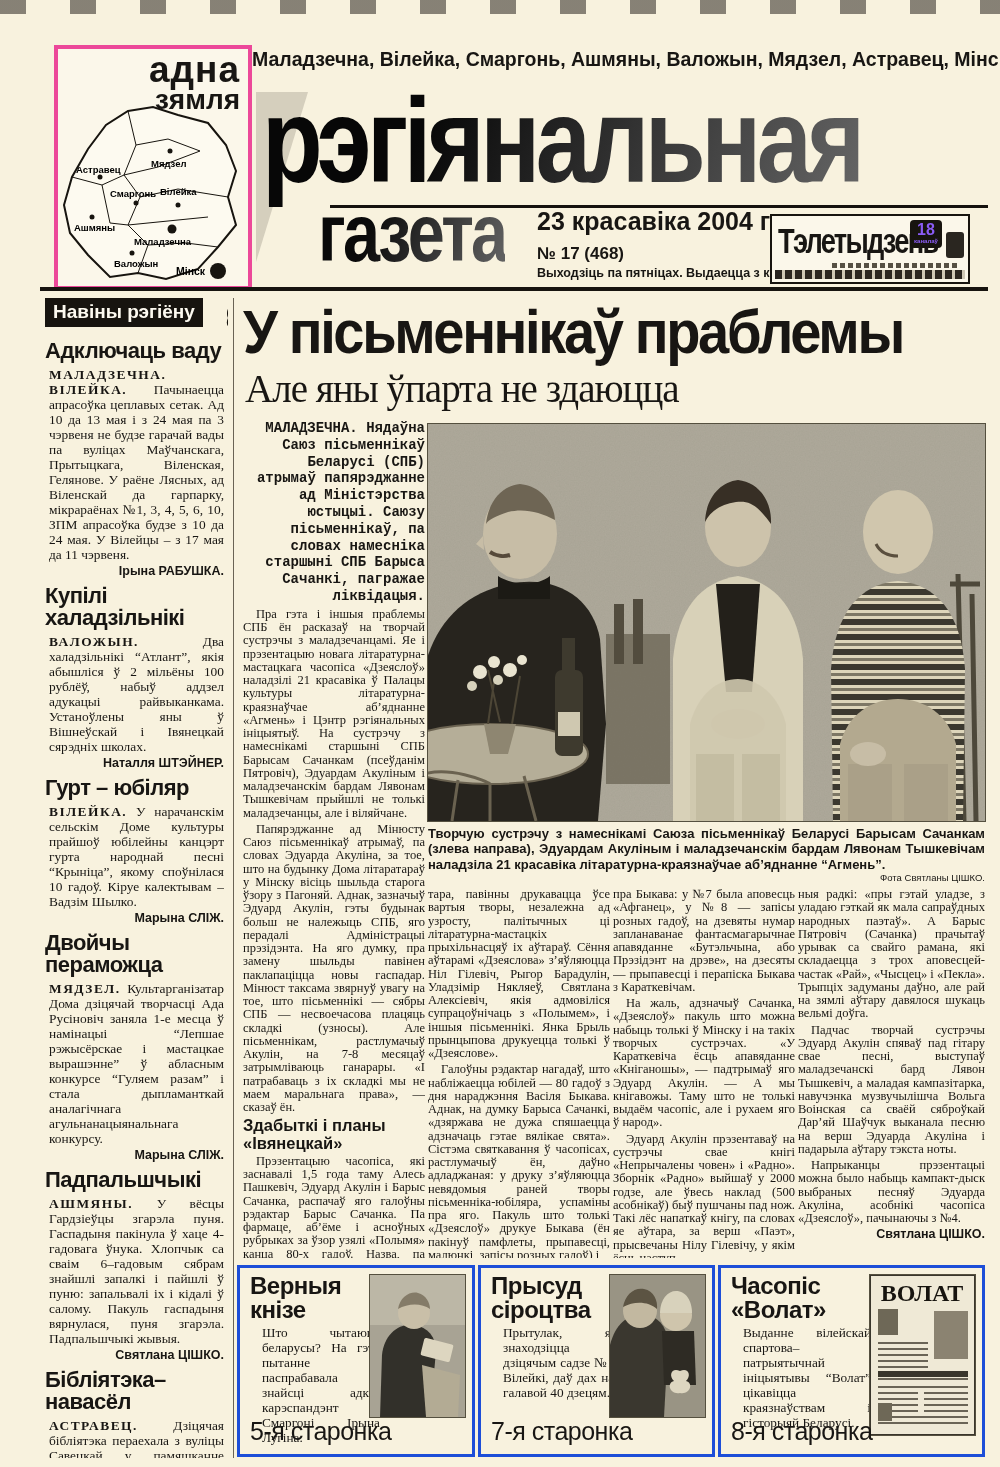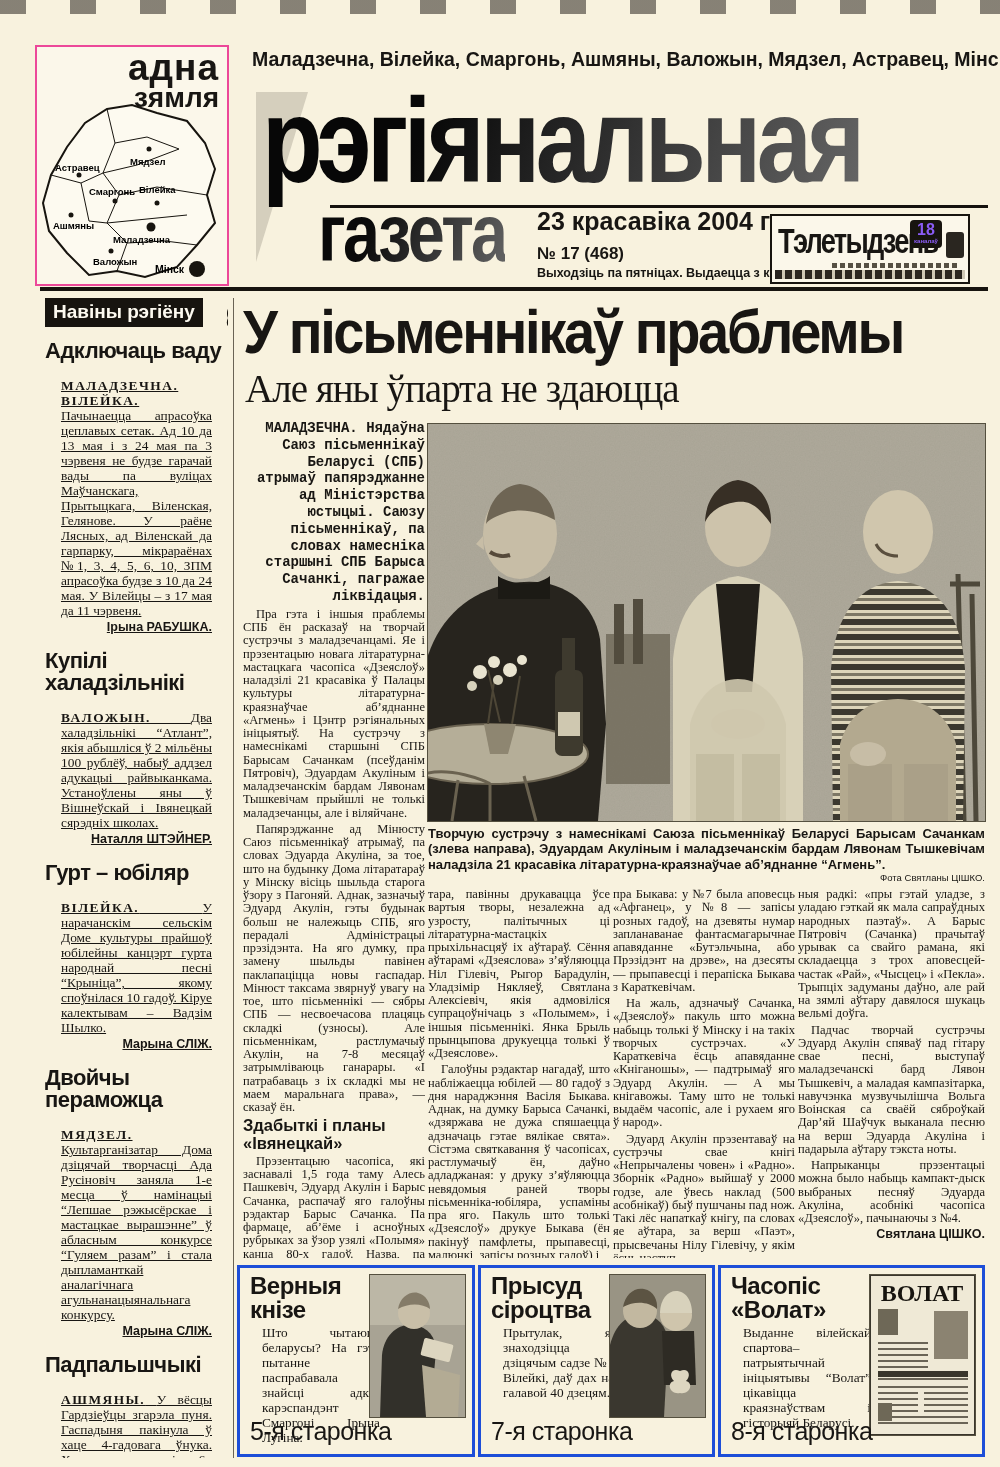--- a/index.html
+++ b/index.html
@@ -7,22 +7,22 @@
     width:1000px;height:1467px;position:relative;
     background:#f8f2de;
     font-family:"Liberation Serif",serif;color:#181613;
     overflow:hidden;
   }
   .abs{position:absolute;}
   
   .top-artifacts{left:0;top:0;width:1000px;height:14px;
     background:repeating-linear-gradient(90deg,#2a2520 0 26px,transparent 26px 70px);
     opacity:.55;}
-  .map-box{left:35px;top:45px;width:190px;height:237px;background:#fbf7ea;
-    border:2px solid #ec4899;}
+  .map-box{left:54px;top:45px;width:190px;height:237px;background:#fbf7ea;
+    border:4px solid #ec4899;}
   .map-title{position:absolute;right:8px;top:4px;text-align:right;
     font-family:"Liberation Sans",sans-serif;font-weight:bold;line-height:.92;}
   .map-title .l1{font-size:37px;letter-spacing:1px;}
   .map-title .l2{font-size:28px;display:block;}
   .regions-line{left:252px;top:48px;width:742px;
     font-family:"Liberation Sans",sans-serif;font-weight:bold;font-size:19.5px;
     text-align:center;white-space:nowrap;}
   .mast-wedge{left:256px;top:92px;width:0;height:0;
     border-top:170px solid #ccc6b4;border-right:52px solid transparent;opacity:.8;}
   .mast-main{left:262px;top:70px;width:730px;
@@ -64,21 +64,21 @@
   
   .sidebar{left:45px;top:298px;width:183px;height:1160px;overflow:hidden;}
   .sb-head{position:relative;height:36px;margin-bottom:4px;}
   .sb-head-box{display:inline-block;background:#17140f;color:#fdfaf0;
     font-family:"Liberation Sans",sans-serif;font-weight:bold;font-size:19px;
     padding:3px 8px 4px 8px;}
   .sb-head svg{position:absolute;right:-40px;top:-6px;}
   .sb-art{margin-bottom:7px;}
   .sb-art h3{margin:6px 0 5px 0;font-family:"Liberation Sans",sans-serif;
     font-weight:bold;font-size:22px;letter-spacing:-.5px;line-height:1.0;}
-  .sb-art p{margin:16px;font-size:13.4px;line-height:1.12;text-align:justify;text-decoration:underline;}
+  .sb-art p{margin:4px;font-size:13.4px;line-height:1.12;text-align:justify;}
   .sb-art .dl{font-weight:bold;letter-spacing:1.5px;}
   .sb-art .auth{display:block;text-align:right;font-family:"Liberation Sans",sans-serif;
     font-weight:bold;font-size:12.5px;margin-top:2px;}
   .v-divider{left:233px;top:298px;width:1px;height:1160px;background:#6a6355;}
   
   .headline{left:243px;top:296px;width:745px;
     font-family:"Liberation Sans",sans-serif;font-weight:bold;
     font-size:59px;letter-spacing:-2.5px;white-space:nowrap;
     transform:scale(.95,1.05);transform-origin:left top;}
   .subheadline{left:245px;top:366px;width:700px;

